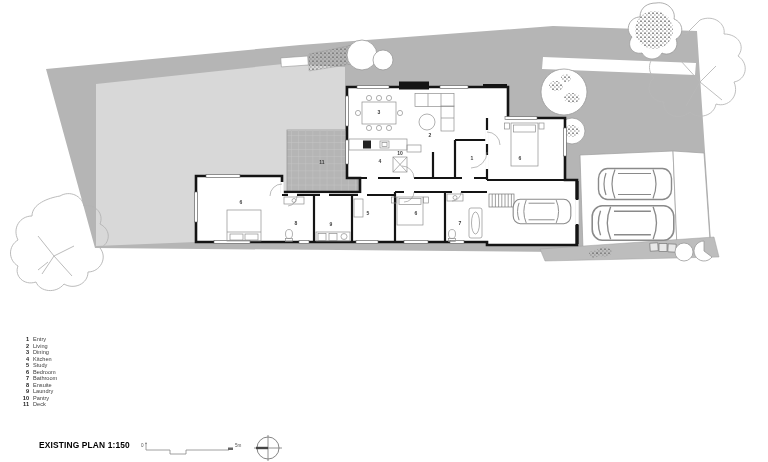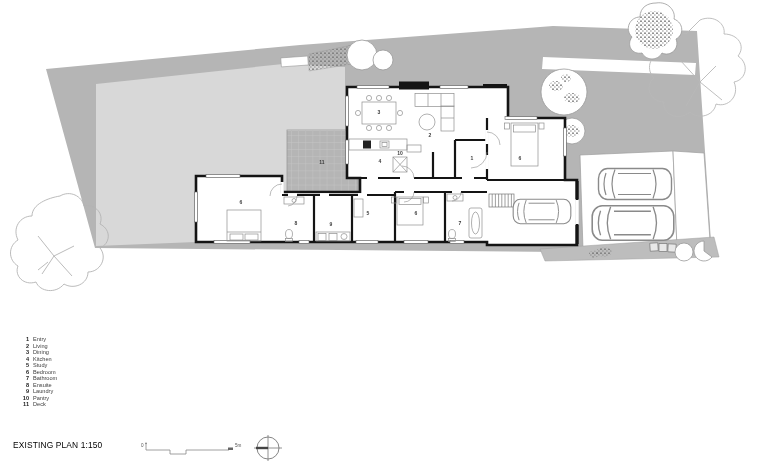--- a/index.html
+++ b/index.html
@@ -3,21 +3,21 @@
 <meta charset="utf-8">
 <style>
   html,body{margin:0;padding:0;background:#fff;}
   .sheet{position:relative;width:768px;height:462px;background:#fff;overflow:hidden;
          font-family:"Liberation Sans",sans-serif;}
   .sheet svg{position:absolute;left:0;top:0;}
   #legend{position:absolute;left:21px;top:336px;font-size:5.6px;color:#2b2b2b;}
   #legend .row{display:flex;line-height:6.55px;white-space:nowrap;}
   #legend .num{width:8px;text-align:right;margin-right:4px;font-weight:700;color:#222;}
   #legend .lbl{color:#3c3c3c;}
-  .plan-title{position:absolute;left:13px;top:440px;font-size:8.4px;font-weight:400;
+  .plan-title{position:absolute;left:39px;top:440px;font-size:8.4px;font-weight:700;
               letter-spacing:.15px;color:#000;}
   text{font-family:"Liberation Sans",sans-serif;}
   .roomnum{font-size:5px;font-weight:600;fill:#3a3a3a;text-anchor:middle;}
   .scaletxt{font-size:4.6px;fill:#555;}
 </style>
 </head>
 <body>
 
 <div class="sheet">
 

